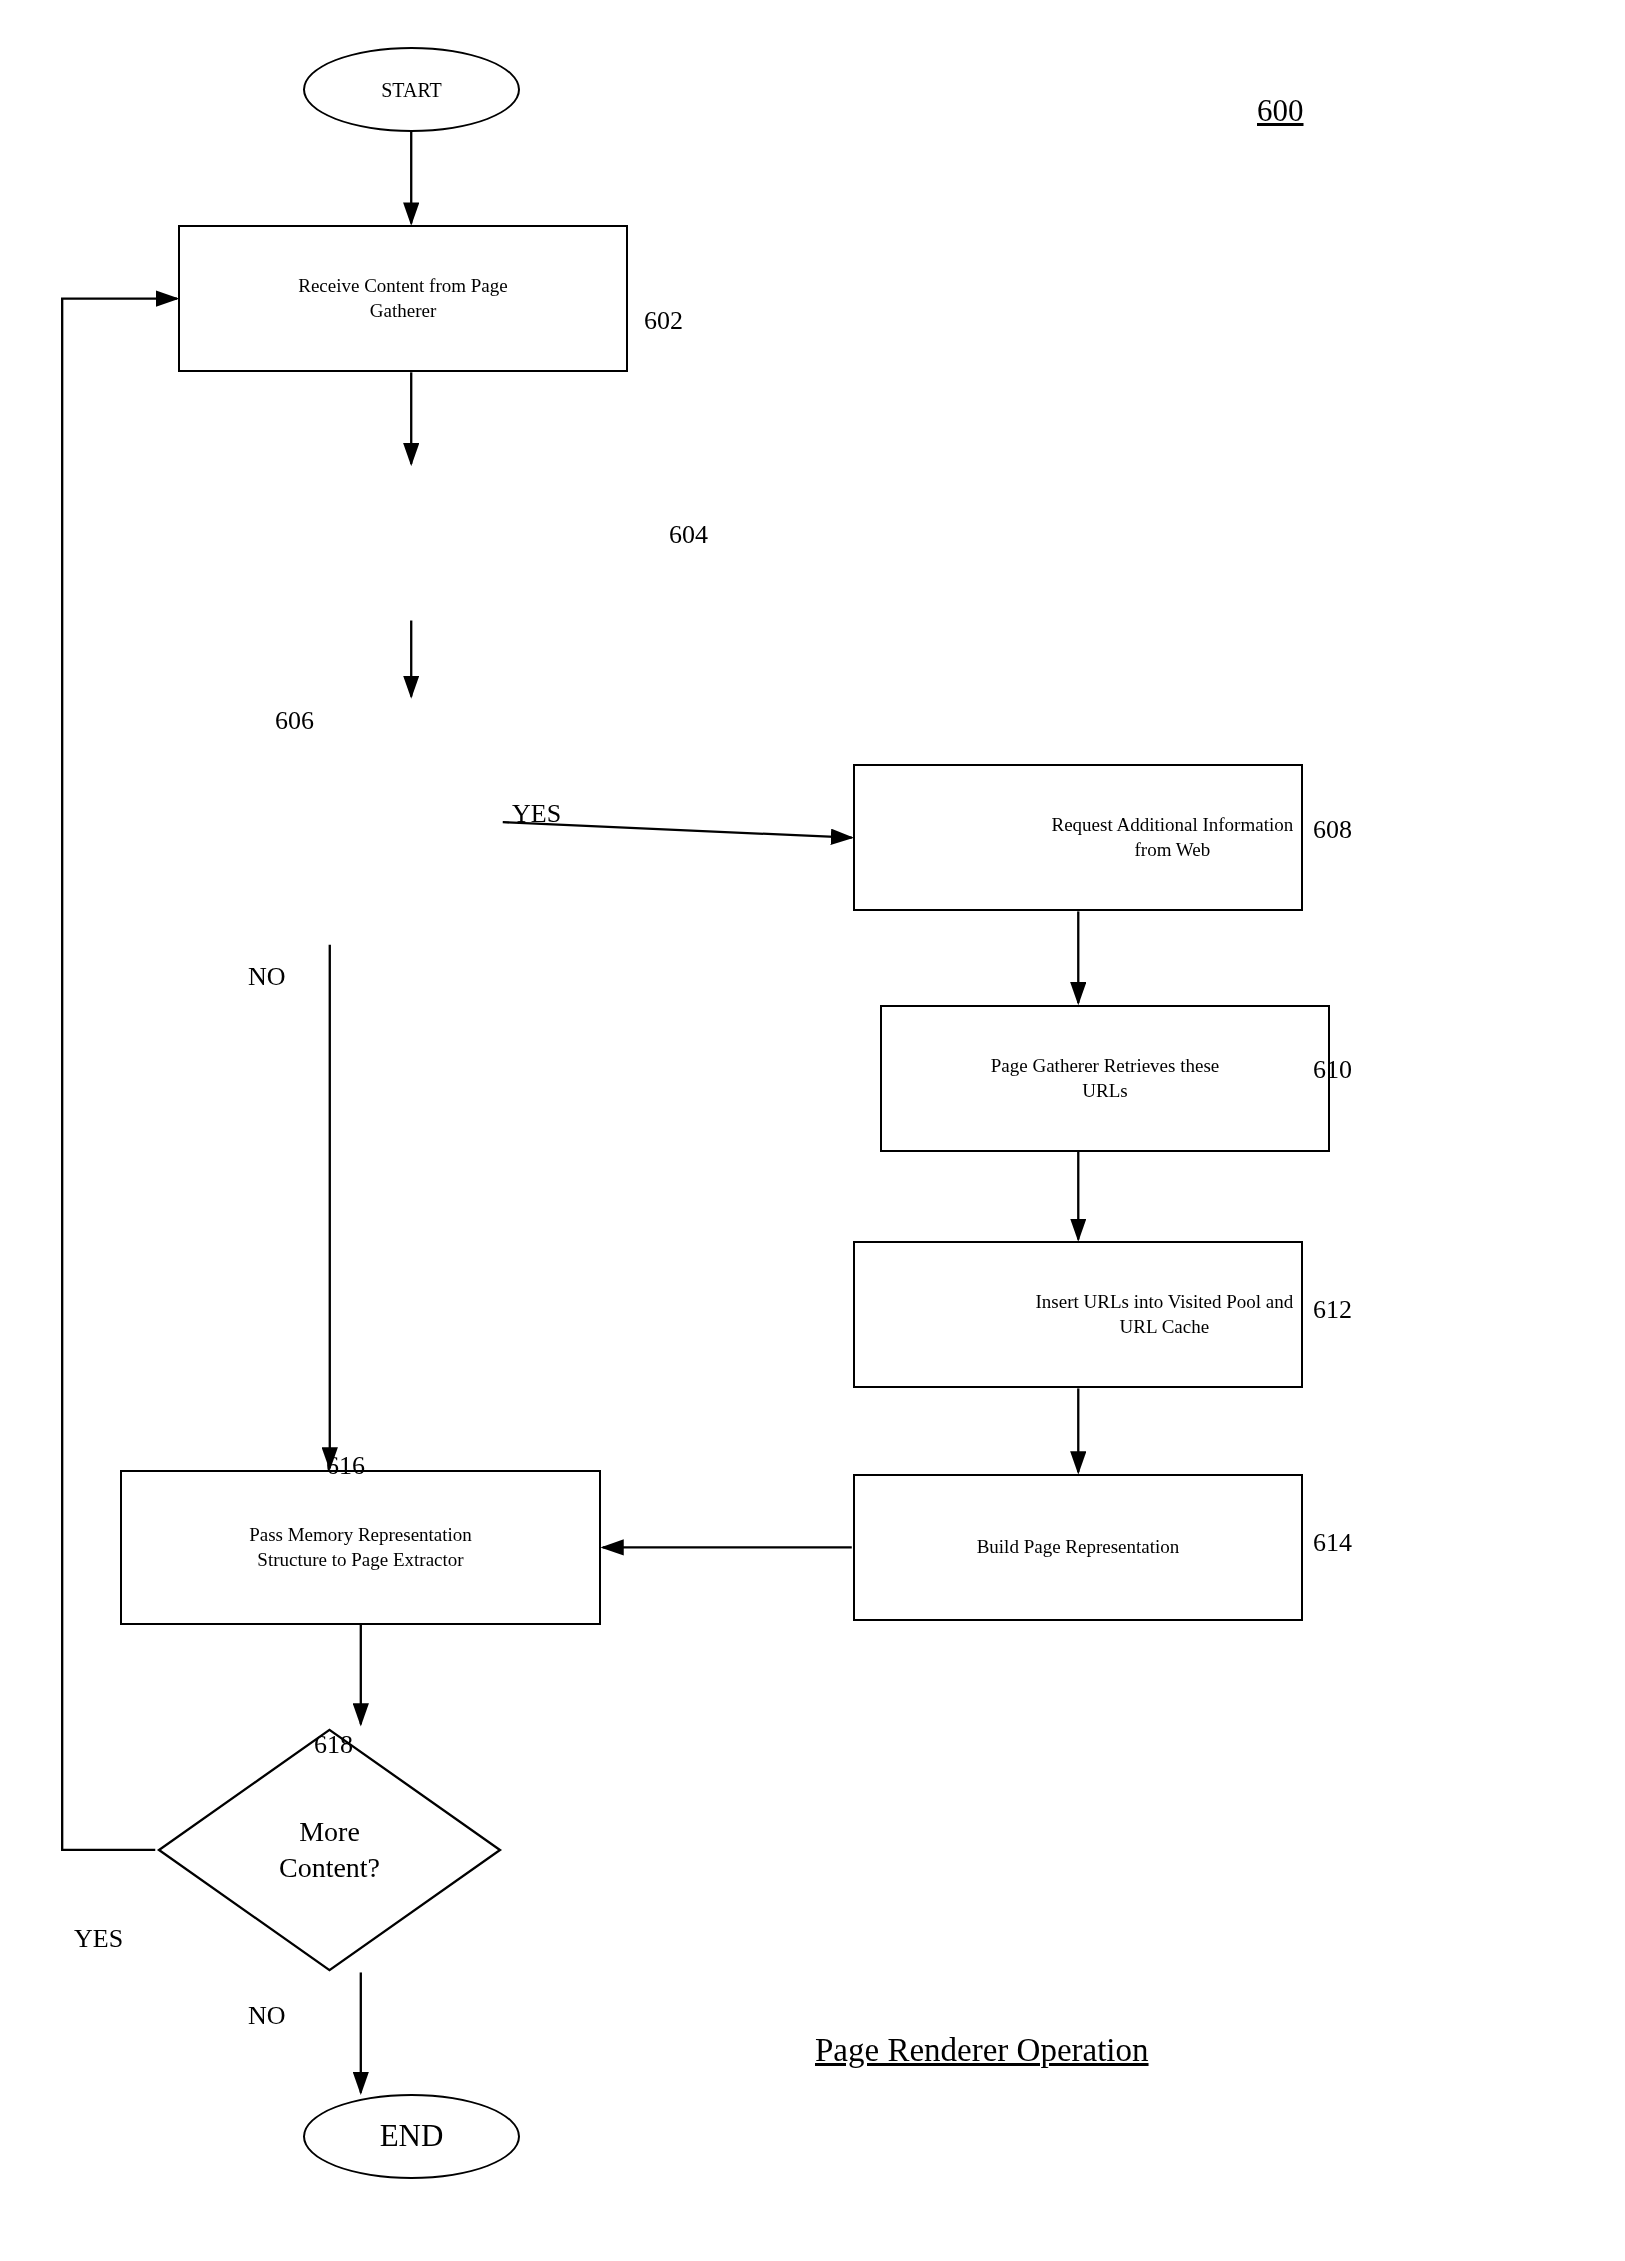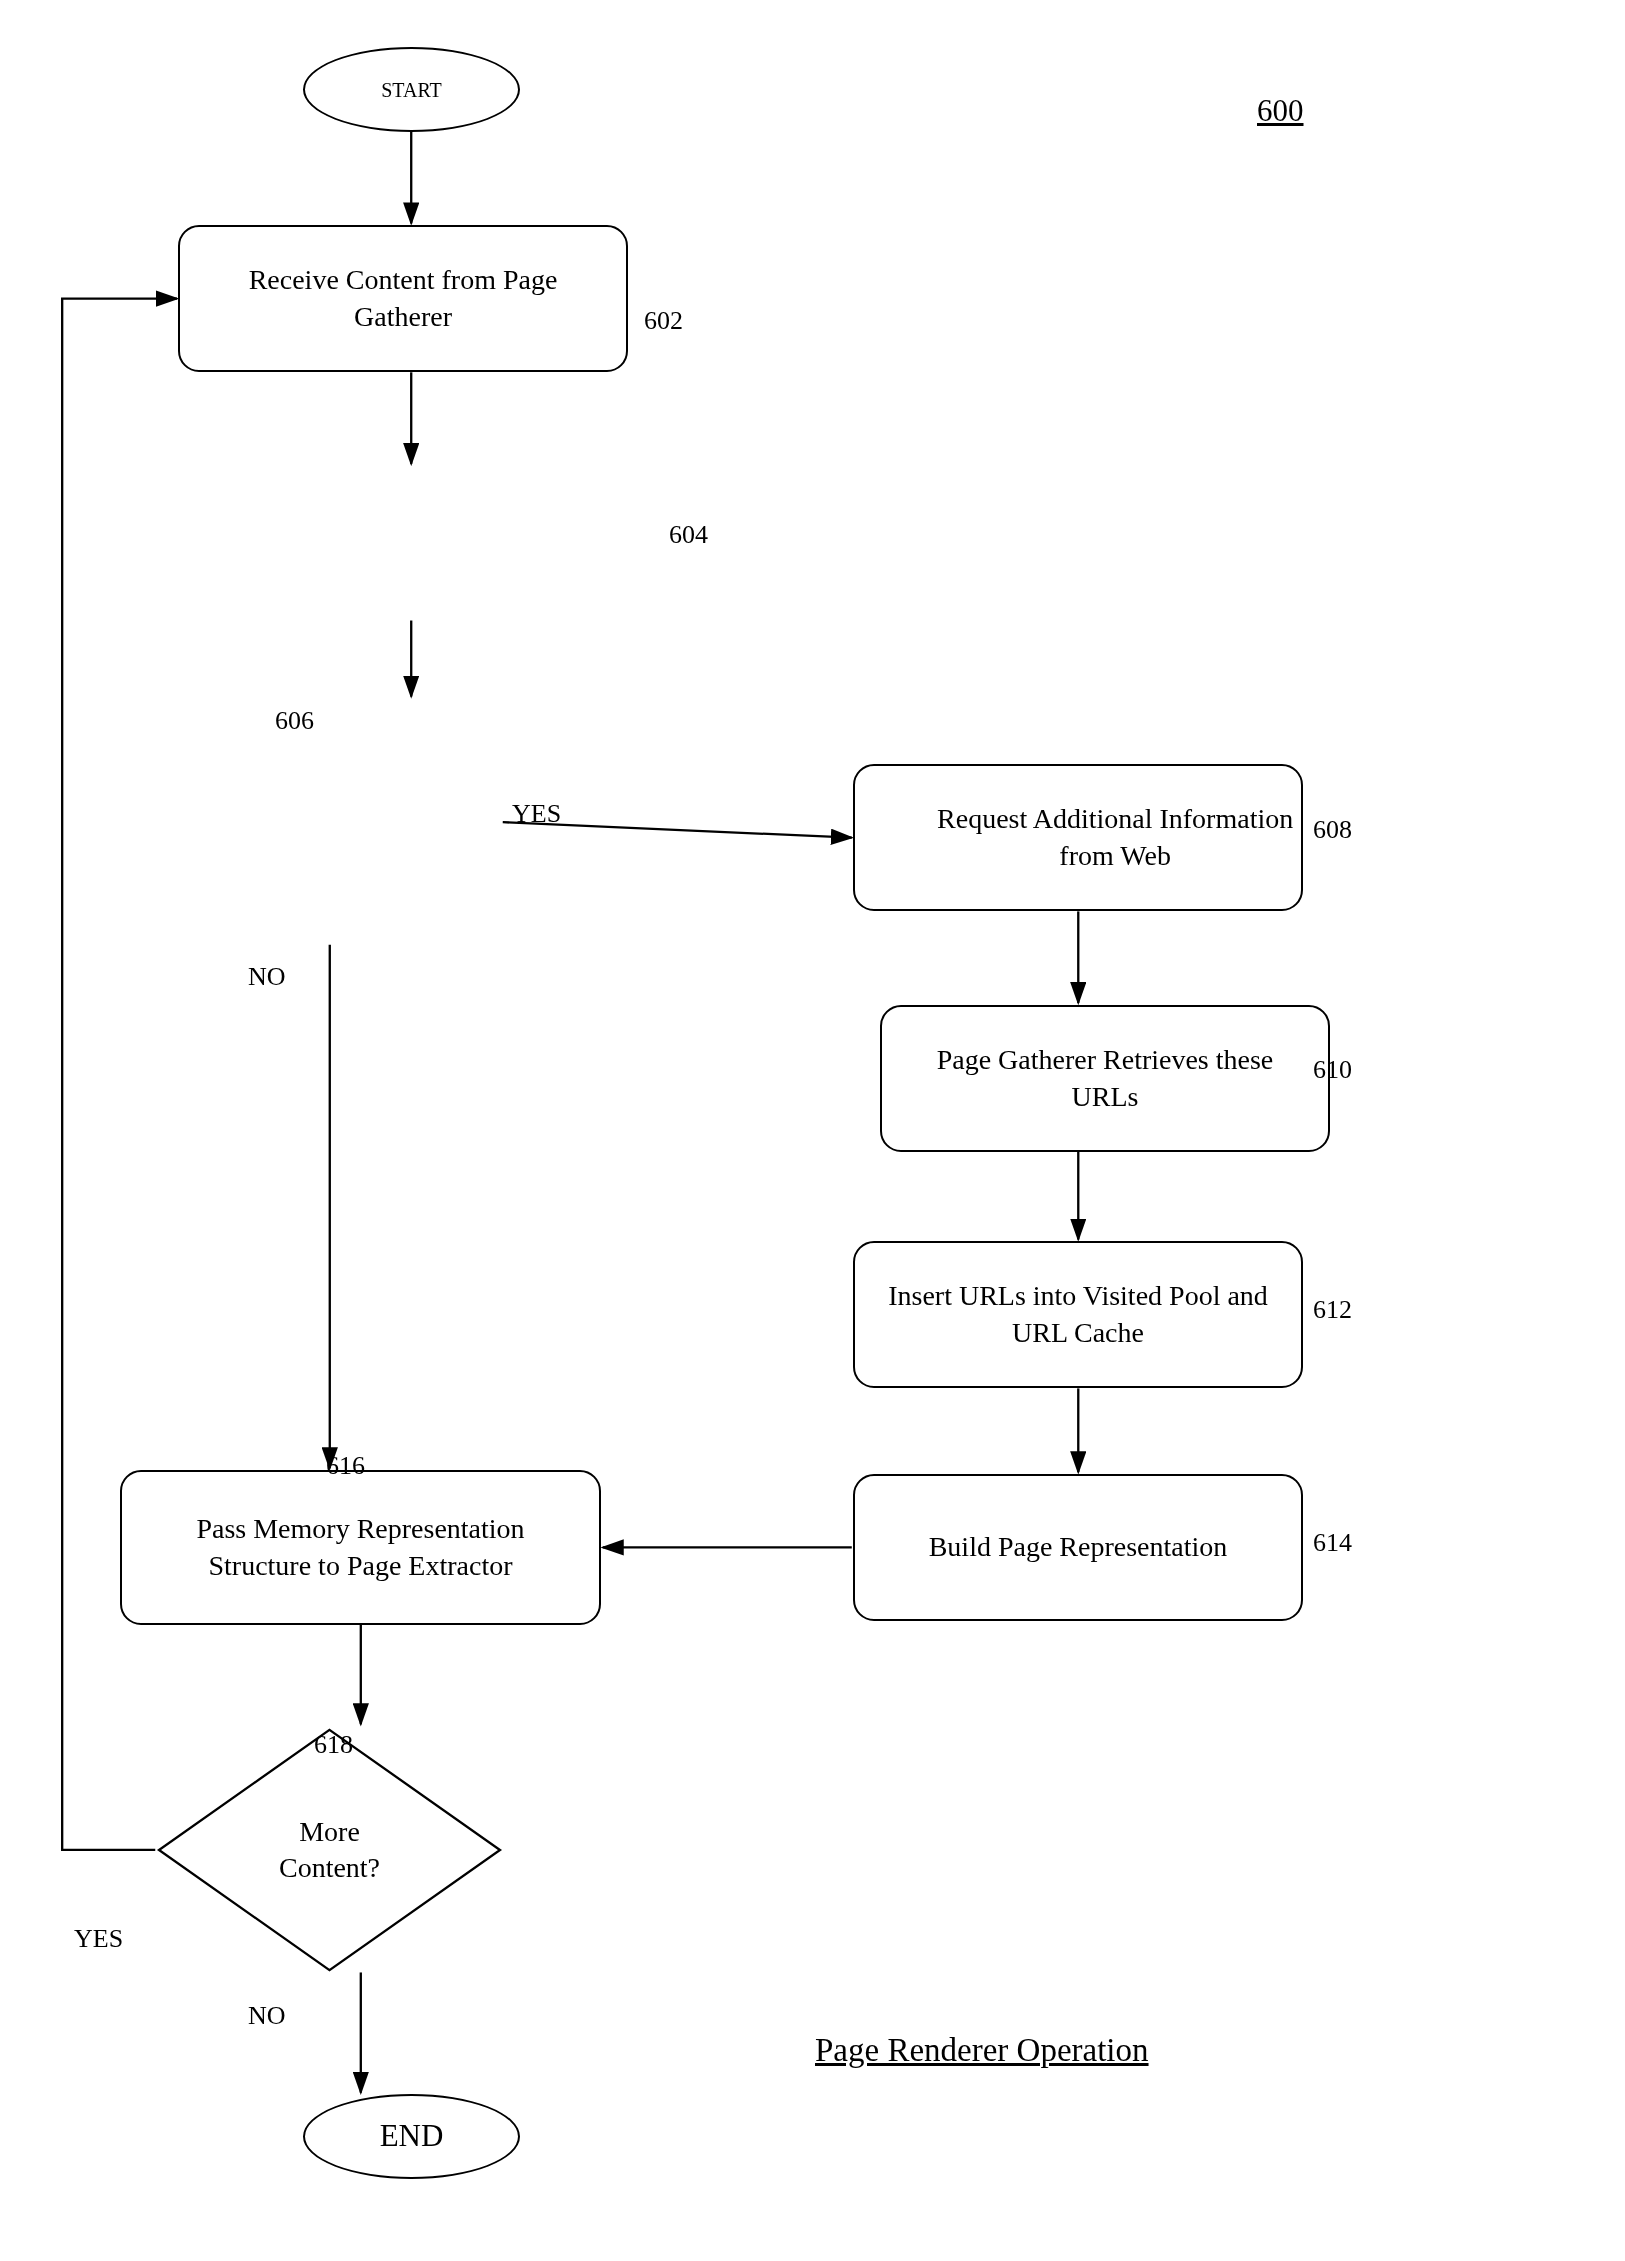--- a/index.html
+++ b/index.html
@@ -17,23 +17,22 @@
       width: 1626px;
       height: 2261px;
     }
     
     .node {
       position: absolute;
       display: flex;
       align-items: center;
       justify-content: center;
       text-align: center;
-      font-size: 28px;
+      font-size: 19px;
       line-height: 1.3;
-      border-radius: 21px;
     }
     .oval {
       border: 2.3px solid #000;
       border-radius: 50%;
     }
     .rect {
       border: 2.3px solid #000;
       background: #fff;
     }
     .diamond-wrapper {
@@ -107,21 +106,21 @@
 from Web</span>
   </div>
   <div class="label" style="top: 815px; left: 1313px;">608</div>
 
   <div class="node rect" style="top: 1005px; left: 880px; width: 450px; height: 147px; padding: 4px;">
     <span style="white-space:pre-line;">Page Gatherer Retrieves these
 URLs</span>
   </div>
   <div class="label" style="top: 1055px; left: 1313px;">610</div>
 
-  <div class="node rect" style="top: 1241px; left: 853px; width: 450px; height: 147px; padding: 7.8px;">
+  <div class="node rect" style="top: 1241px; left: 853px; width: 450px; height: 147px; padding: 7.8px; justify-content: flex-end;">
     <span style="white-space:pre-line;">Insert URLs into Visited Pool and
 URL Cache</span>
   </div>
   <div class="label" style="top: 1295px; left: 1313px;">612</div>
 
   <div class="node rect" style="top: 1474px; left: 853px; width: 450px; height: 147px; padding: 7.8px;">
     <span style="white-space:pre-line;">Build Page Representation</span>
   </div>
   <div class="label" style="top: 1528px; left: 1313px;">614</div>
 

